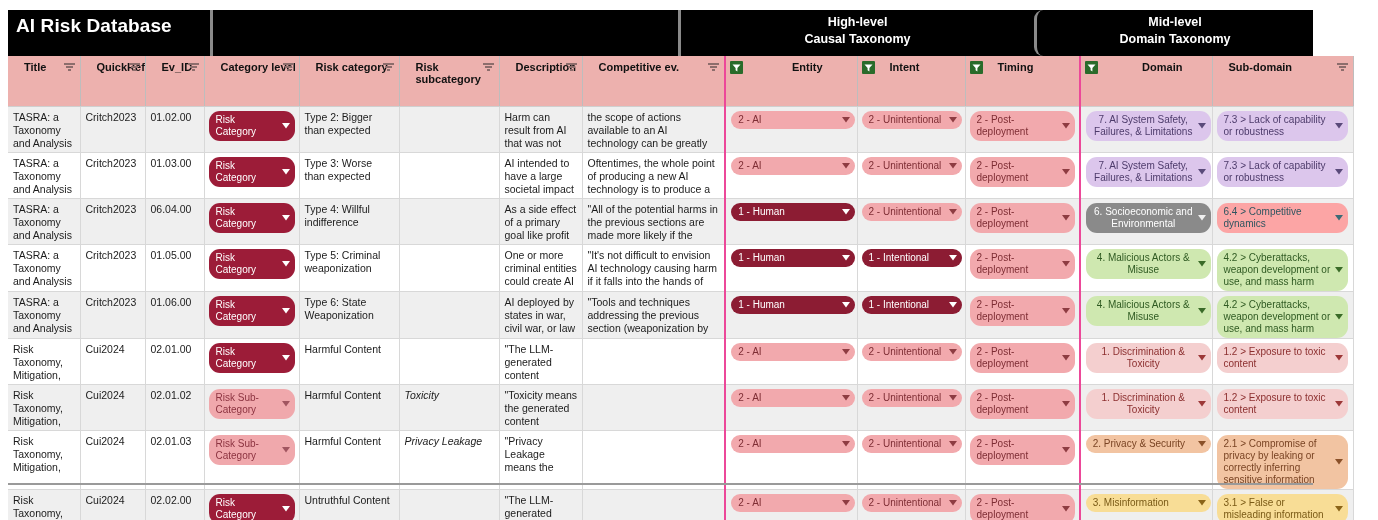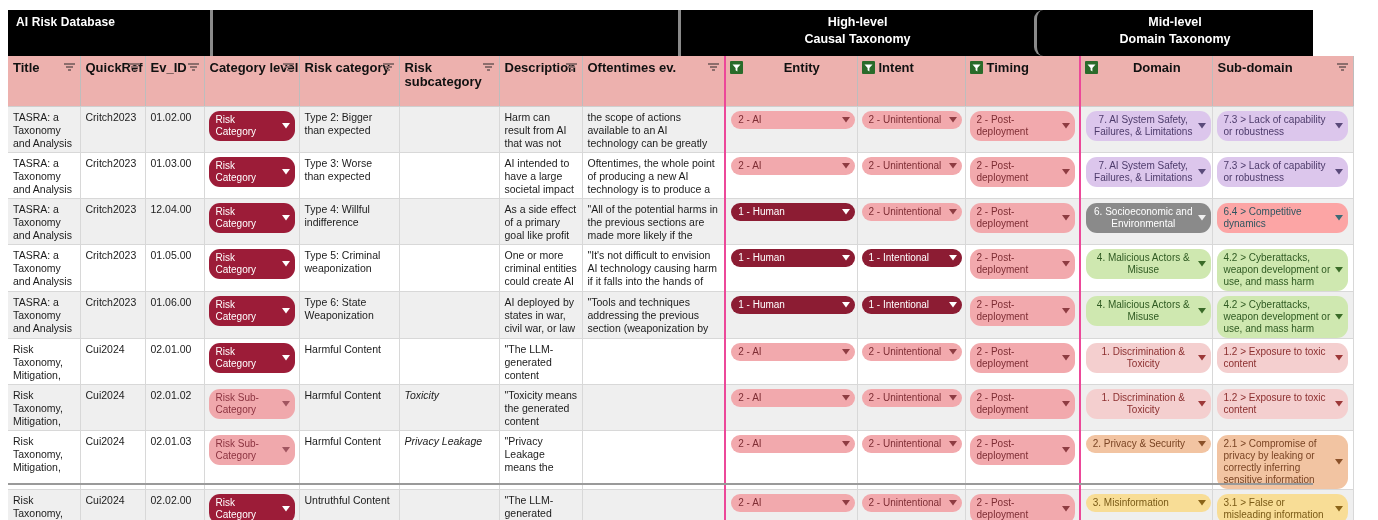--- a/index.html
+++ b/index.html
@@ -7,39 +7,39 @@
     background: #ffffff;
     width: 1378px; height: 520px;
     overflow: hidden;
     font-family: "Liberation Sans", sans-serif;
   }
   .canvas { position: relative; width: 1378px; height: 520px; background:#fff; }
 
   
   .banner { position:absolute; left:8px; top:10px; width:1305px; height:46px; background:#000; display:flex; }
   .banner-cell { height:46px; color:#fff; display:flex; align-items:flex-start; }
-  .banner-left { width:196px; padding:5px 0 0 8px; font-size:12px; font-weight:bold; letter-spacing:.1px;}
+  .banner-left { width:196px; padding:5px 0 0 8px; font-size:19px; font-weight:bold; letter-spacing:.1px;}
   .banner-gap { width:468px; border-left:3px solid #8a8a8a; }
   .banner-mid { width:356px; border-left:3px solid #8a8a8a; justify-content:center; }
   .banner-right { width:278px; border-left:3px solid #8a8a8a; justify-content:center;border-radius:9px; }
   .banner-title { text-align:center; font-size:12.5px; font-weight:bold; line-height:1.35; padding-top:4px; }
 
   
   .tbl { position:absolute; left:8px; top:56px; width:1305px; border-collapse:collapse; table-layout:fixed; }
   .tbl th, .tbl td { padding:0; margin:0; vertical-align:top; }
 
   thead th {
     background:#edb1ae;
     height:50px;
     border-right:1px solid #bdbdbd;
     border-bottom:1px solid #cfcfcf;
     position:relative;
     text-align:left;
   }
-  .hdr-label { font-size:13px; font-weight:bold; color:#111; padding:5px 0 0 5px; display:block; line-height:1.1; }
+  .hdr-label { font-size:11px; font-weight:bold; color:#111; padding:5px 0 0 5px; display:block; line-height:1.1;margin-left:11px; }
   .hdr-label.indent { padding-left:21px; }
 
   
   .filt-plain { position:absolute; right:5px; top:7px; width:11px; height:9px; }
   .filt-plain i { display:block; background:#8d6d6c; margin:0 auto 1.5px auto; }
   .filt-plain i:nth-child(1){ width:11px; height:1.6px;}
   .filt-plain i:nth-child(2){ width:7px;  height:1.6px;}
   .filt-plain i:nth-child(3){ width:3px;  height:1.6px;}
 
   
@@ -178,21 +178,21 @@
           </th>
           <th>
             <span class="hdr-label">Description</span>
             <span class="filt-plain">
               <i></i>
               <i></i>
               <i></i>
             </span>
           </th>
           <th>
-            <span class="hdr-label">Oftentimes ev.</span>
+            <span class="hdr-label">Competitive ev.</span>
             <span class="filt-plain">
               <i></i>
               <i></i>
               <i></i>
             </span>
           </th>
           <th class="grp">
             <span class="filt-green left">
               <svg width="9" height="8" viewBox="0 0 9 8">
                 <polygon points="0.5,0.5 8.5,0.5 5.4,4 5.4,7.5 3.6,6.3 3.6,4" fill="#ffffff"></polygon>
@@ -378,21 +378,21 @@
             </span></td>
         </tr>
         <tr class="even">
           <td>
             <span class="cell-text">TASRA: a Taxonomy and Analysis of Societal-Scale</span>
           </td>
           <td>
             <span class="cell-text">Critch2023</span>
           </td>
           <td>
-            <span class="cell-text">12.04.00</span>
+            <span class="cell-text">06.04.00</span>
           </td>
           <td><span class="pill w-catlvl" style="background:#9c1c38;color:#ffffff">
               <span class="ptxt">Risk Category</span>
               <span class="carat">
                 <svg width="8" height="6" viewBox="0 0 8 6">
                   <polygon points="0,0 8,0 4,5.5" fill="#ffffff"></polygon>
                 </svg>
               </span>
             </span></td>
           <td>

